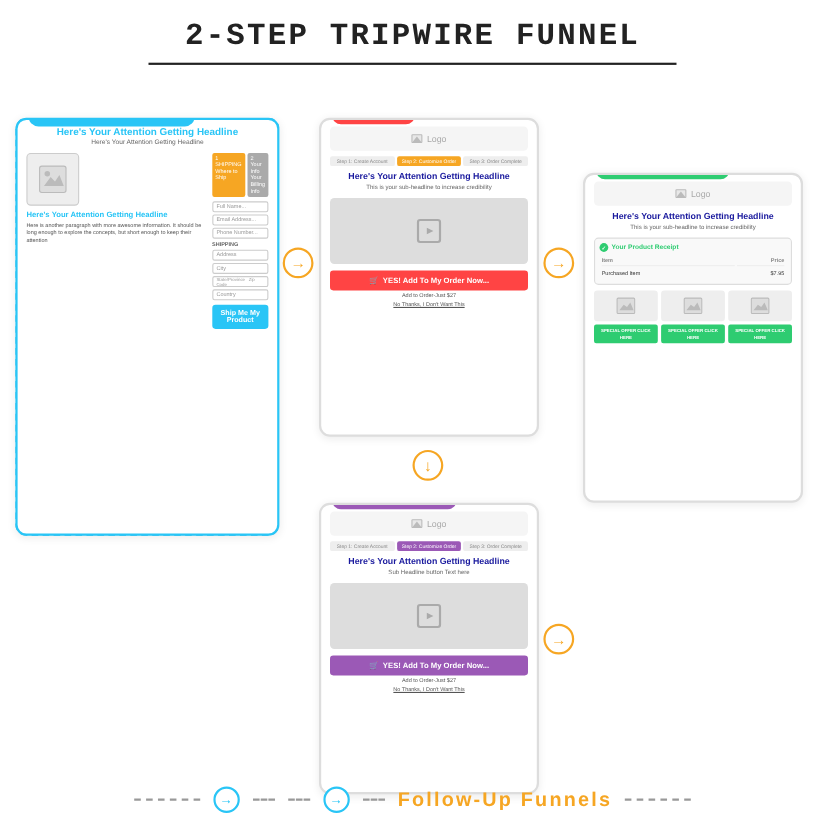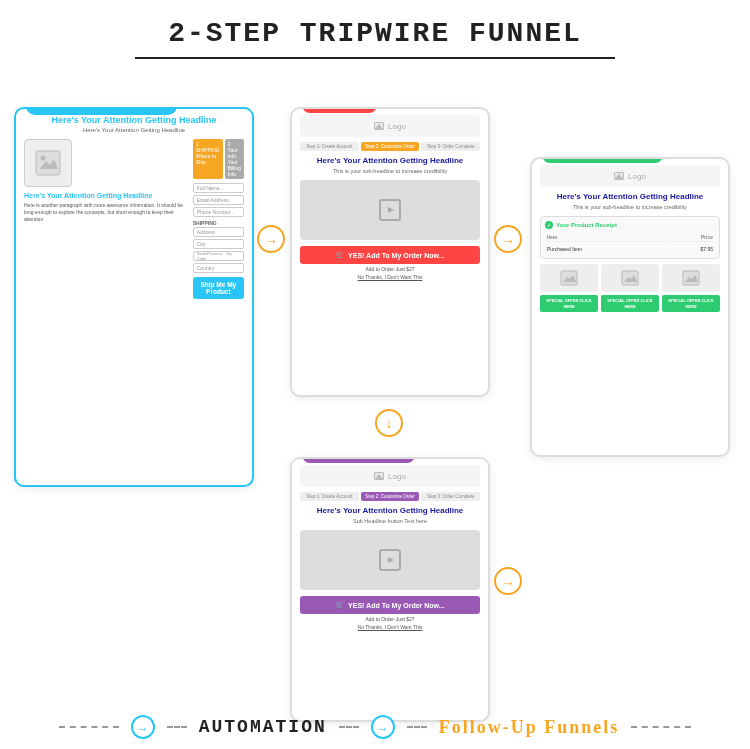--- a/index.html
+++ b/index.html
@@ -428,21 +428,21 @@
 
     .automation-label {
       font-family: 'Courier New', monospace;
       font-size: 18px;
       font-weight: bold;
       color: #222;
       letter-spacing: 2px;
     }
 
     .followup-label {
-      font-family: Liberation Serif, serif;
+      font-family: Liberation Sans, sans-serif;
       font-size: 18px;
       font-weight: bold;
       color: #f6a623;
       letter-spacing: 2px;
     }
 
     
     .check-circle {
       width: 8px;
       height: 8px;
@@ -666,21 +666,20 @@
           <div class="offer-btn">SPECIAL OFFER CLICK HERE</div>
         </div>
       </div>
     </div>
   </div>
 
   <div class="automation-bar">
     <div class="dashed-line" style="max-width:60px;"></div>
     <div class="arrow-circle blue" style="width:24px;height:24px;font-size:12px;">→</div>
     <div class="dashed-line" style="max-width:20px;"></div>
-    <div class="automation-label">AUTOMATION</div>
     <div class="dashed-line" style="max-width:20px;"></div>
     <div class="arrow-circle blue" style="width:24px;height:24px;font-size:12px;">→</div>
     <div class="dashed-line" style="max-width:20px;"></div>
     <div class="followup-label">Follow-Up Funnels</div>
     <div class="dashed-line" style="max-width:60px;"></div>
   </div>
 
 </div>
 
 </body></html>

